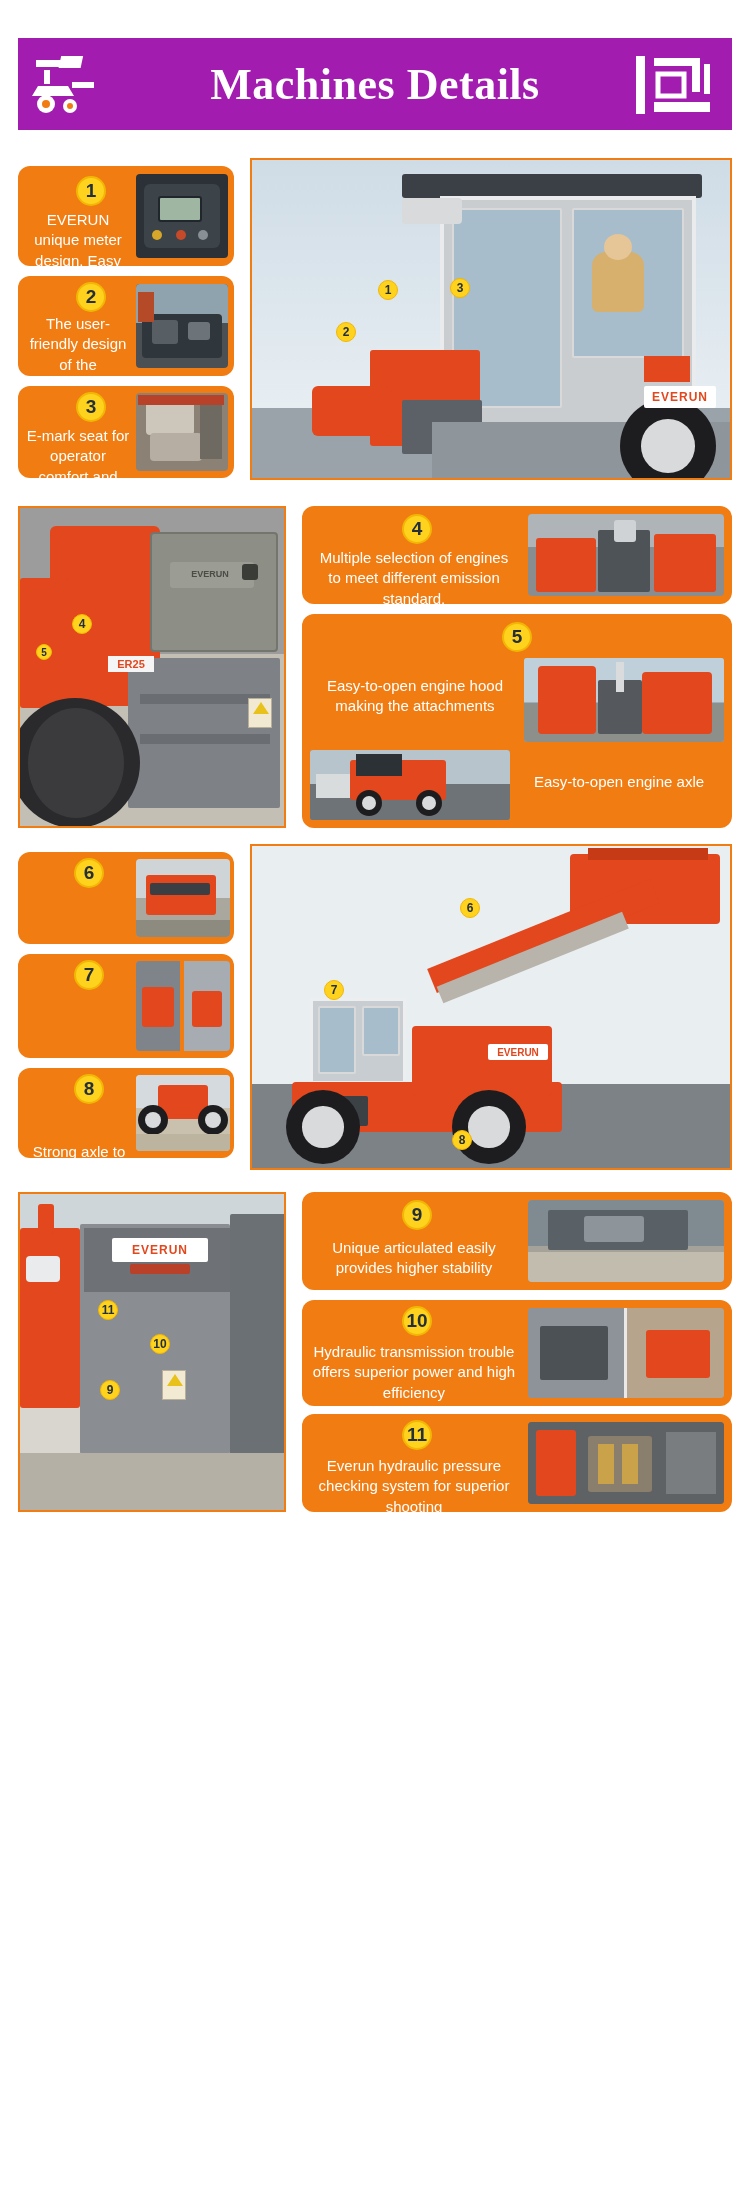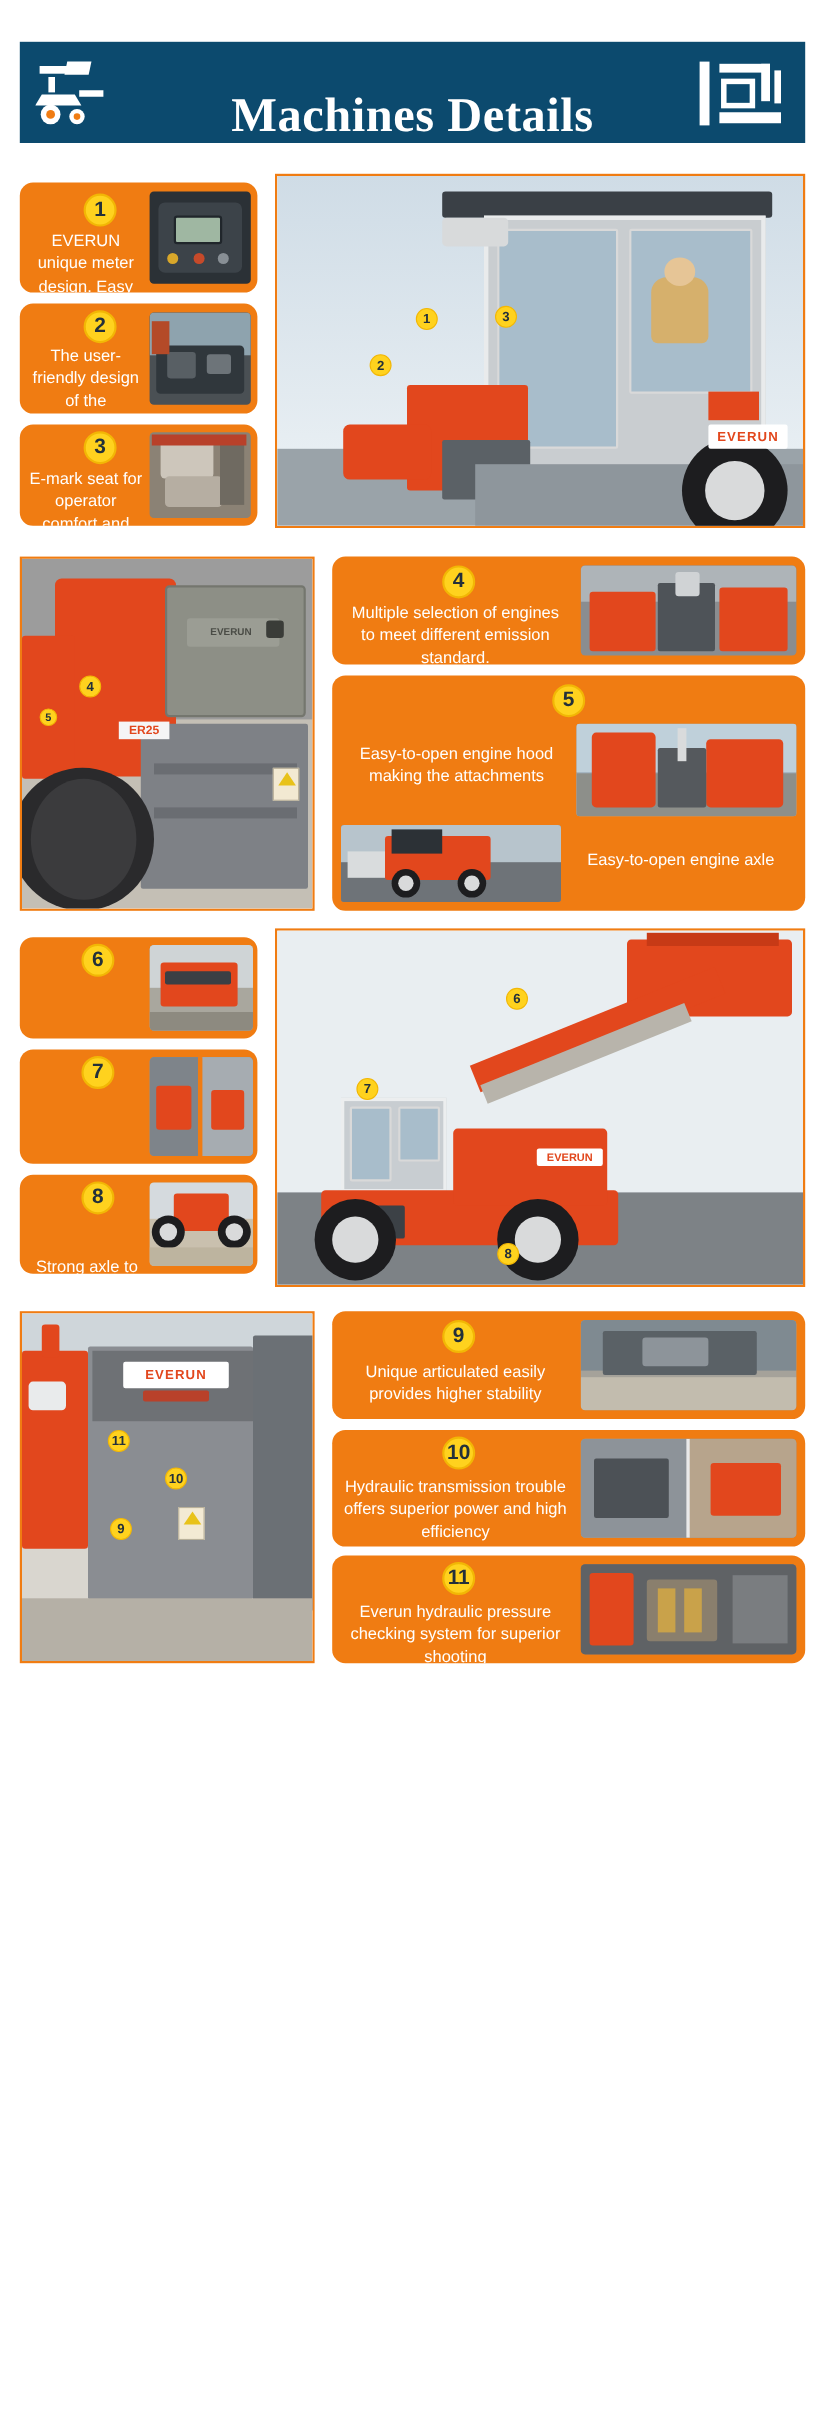--- a/index.html
+++ b/index.html
@@ -14,23 +14,23 @@
     height: 2207px;
     background: #ffffff;
     overflow: hidden;
   }
 
   
   .header {
     position: absolute;
     left: 18px; top: 38px;
     width: 714px; height: 92px;
-    background: #0c4a6e;
+    background: #a21caf;
     display: flex;
-    align-items: flex-end;
+    align-items: center;
     justify-content: center;
   }
   .header-title {
     color: #ffffff;
     font-size: 44px;
     font-weight: bold;
     letter-spacing: 0.5px;
     font-family: "Liberation Serif", serif;
     text-align: center;
   }

